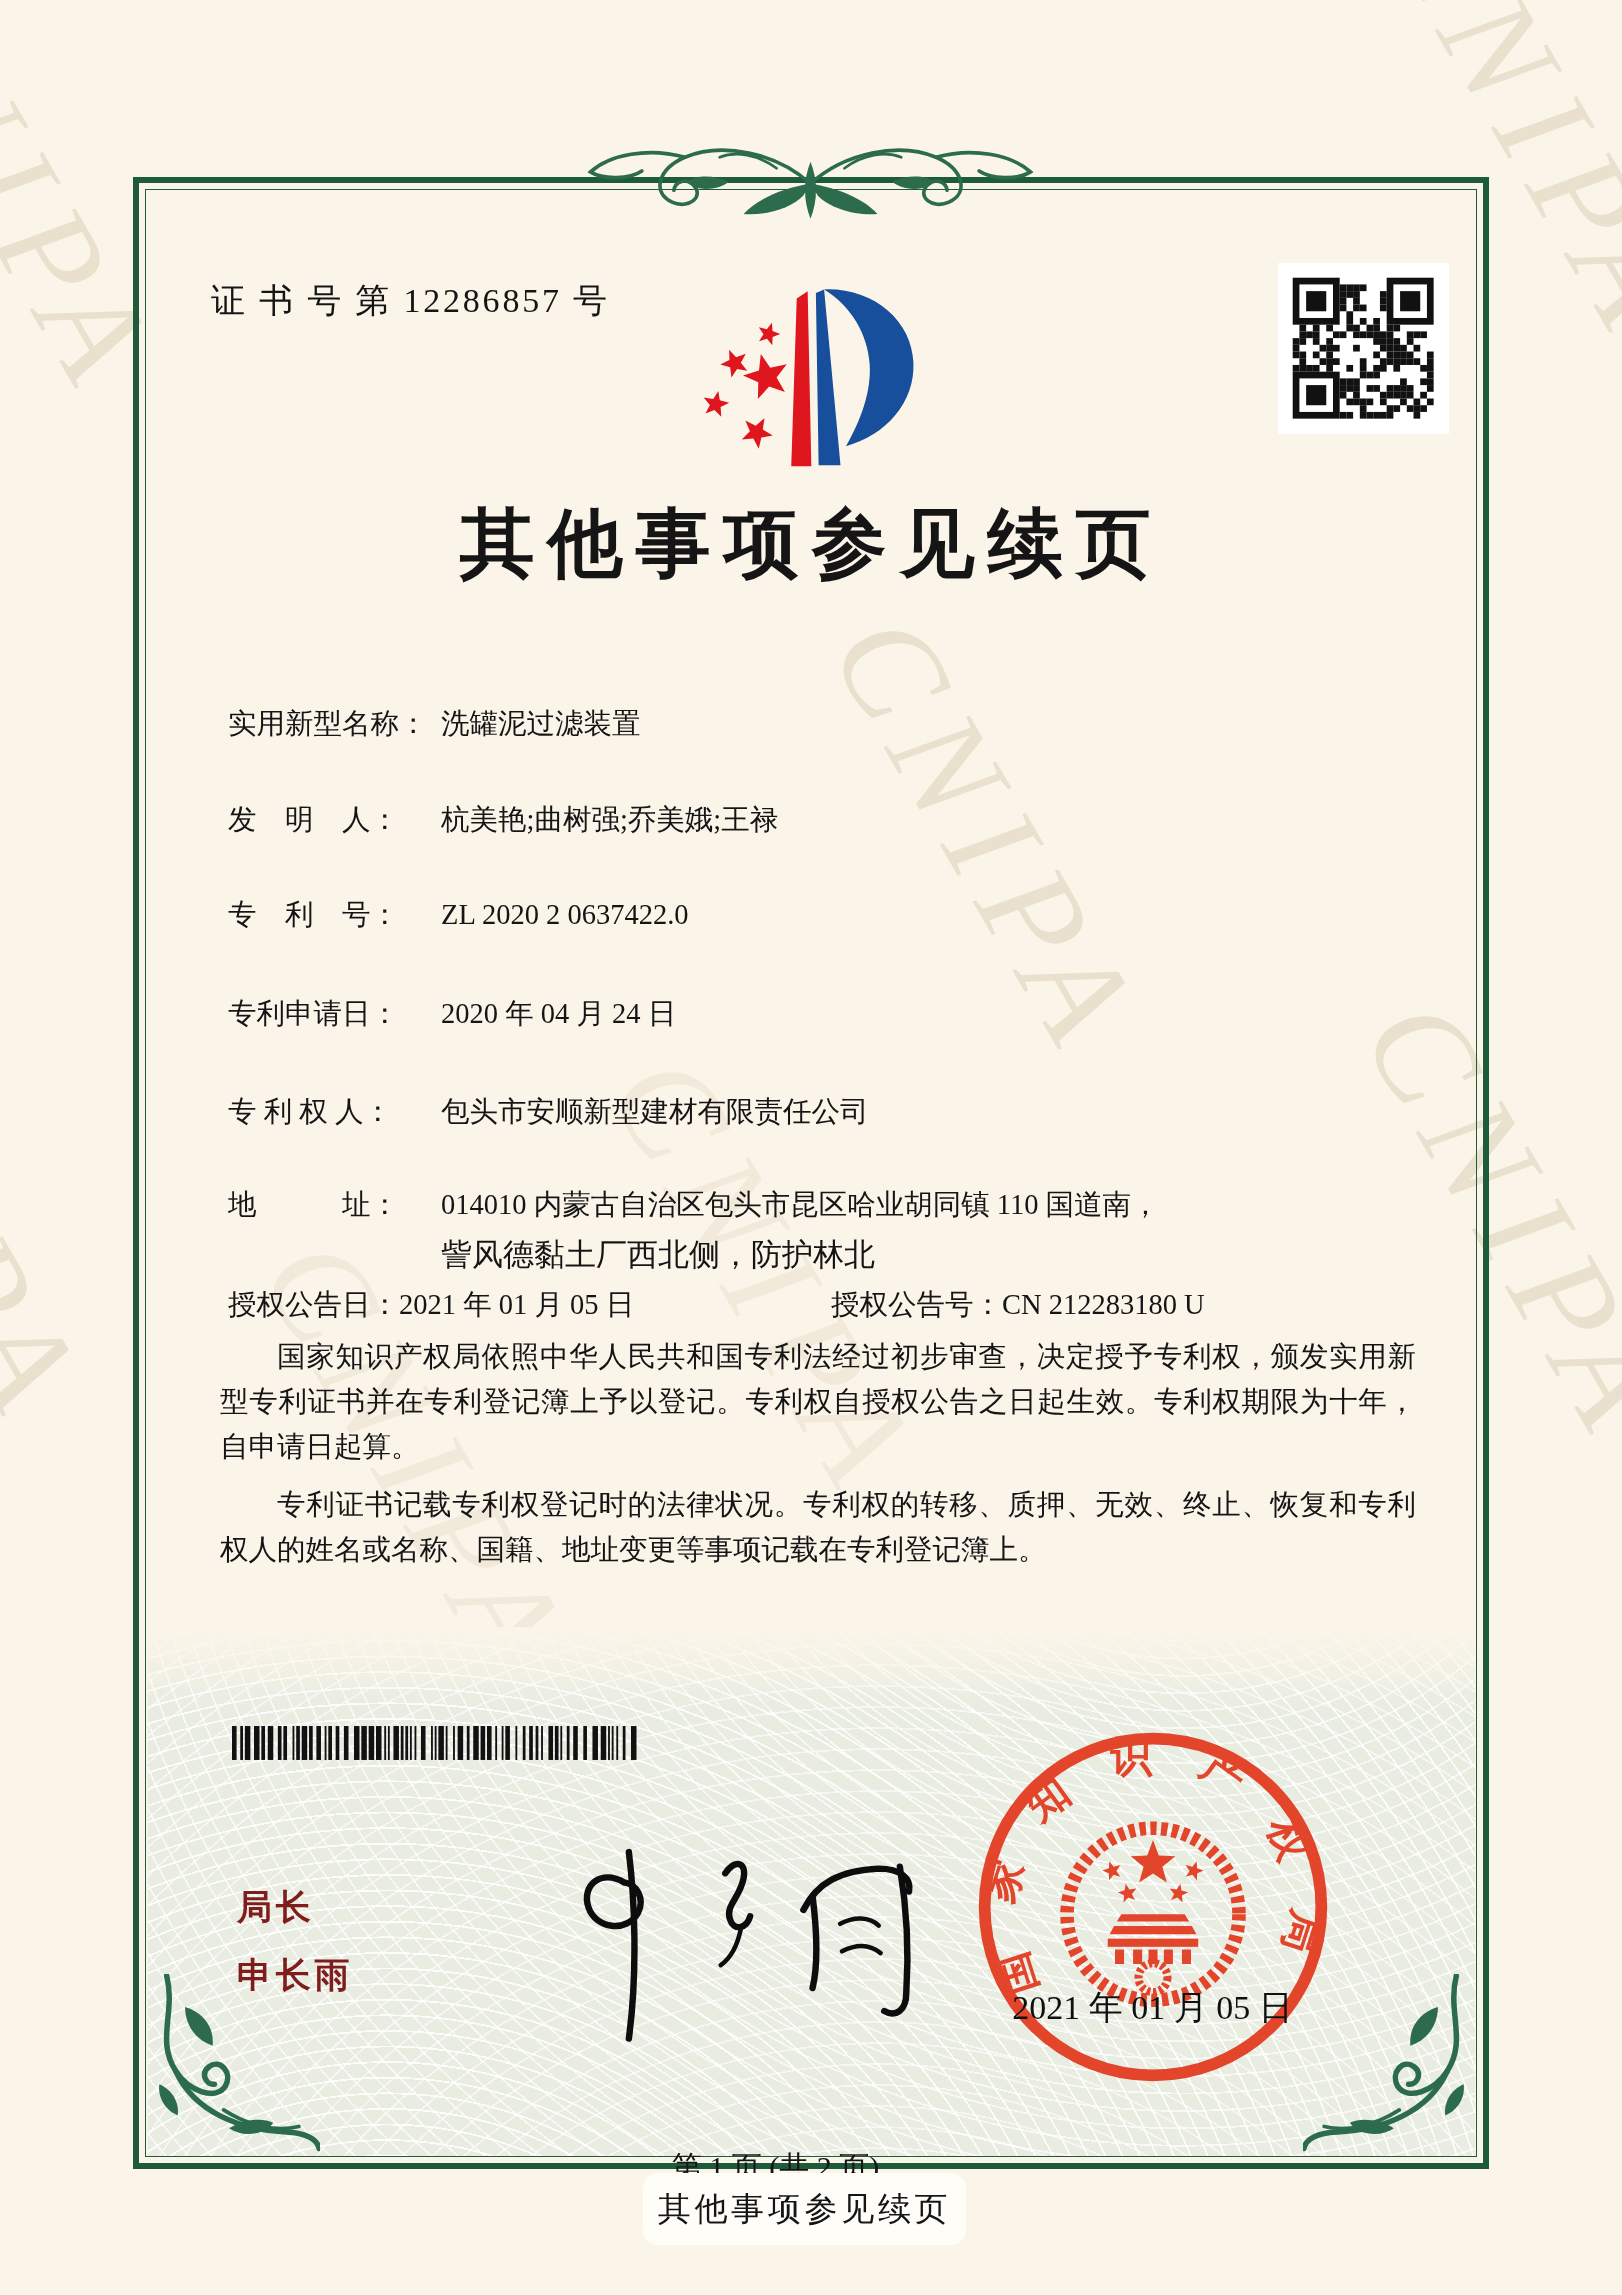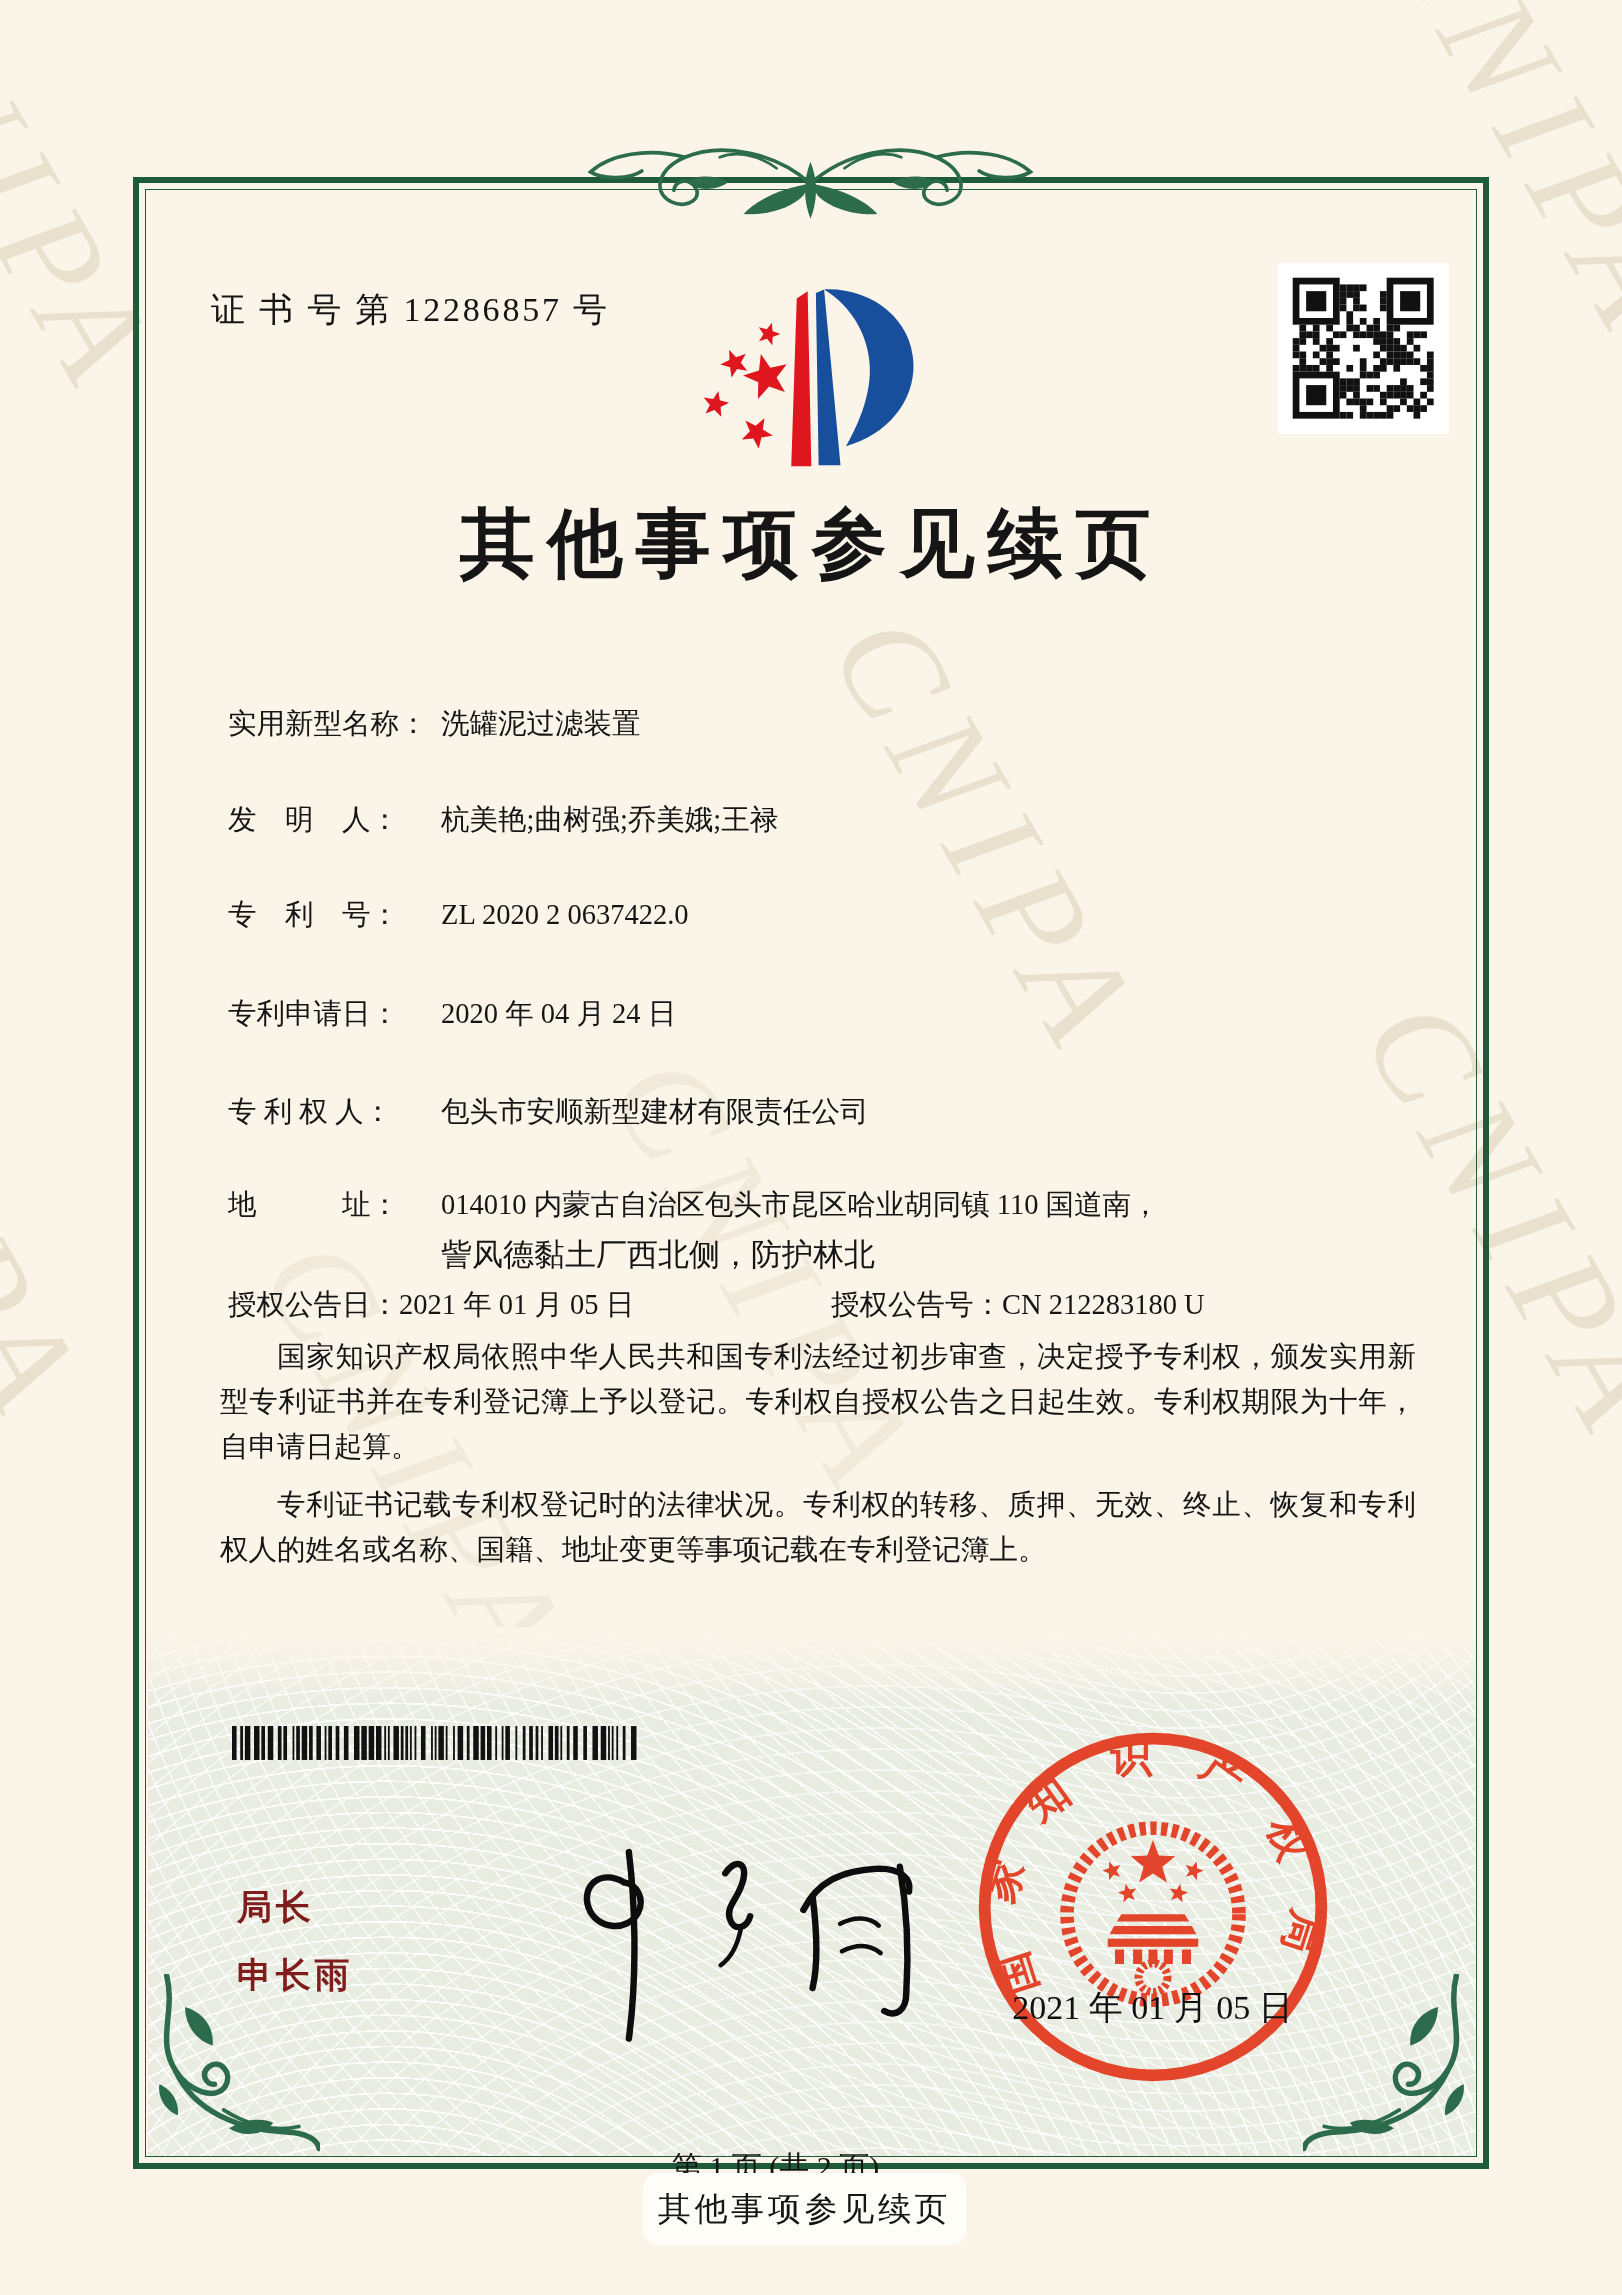--- a/index.html
+++ b/index.html
@@ -18,21 +18,21 @@
   
   .waves{position:absolute;left:148px;top:1627px;width:1327px;height:529px;
       background-color:#e9ece1;
       background-image:
         repeating-radial-gradient(circle at 18% 165%, rgba(255,255,255,.85) 0 1.8px, rgba(255,255,255,0) 1.8px 15.6px),
         repeating-radial-gradient(circle at 78% -60%, rgba(255,255,255,.7) 0 1.8px, rgba(255,255,255,0) 1.8px 17.4px),
         repeating-radial-gradient(circle at 55% 190%, rgba(255,255,255,.6) 0 1.8px, rgba(255,255,255,0) 1.8px 21px);}
   .waves .fade{position:absolute;left:0;top:0;width:100%;height:83px;
       background:linear-gradient(#fbf5e9, rgba(251,245,233,0));}
   
-  .cert-no{position:absolute;left:211px;top:287px;font-size:34px;letter-spacing:2.8px;}
+  .cert-no{position:absolute;left:211px;top:278px;font-size:34px;letter-spacing:2.8px;}
   .logo{position:absolute;left:691px;top:283px;}
   .qr{position:absolute;left:1278px;top:263px;background:#fff;}
   .title{position:absolute;left:0;top:494px;width:1623px;text-align:center;
       font-size:75px;font-weight:bold;letter-spacing:13px;}
   
   .row{position:absolute;left:228px;font-size:28.5px;white-space:nowrap;}
   .row .lab{display:inline-block;width:213px;}
   .addr2{position:absolute;left:441px;font-size:31px;}
   .grant2{position:absolute;left:603px;top:0;}
   

